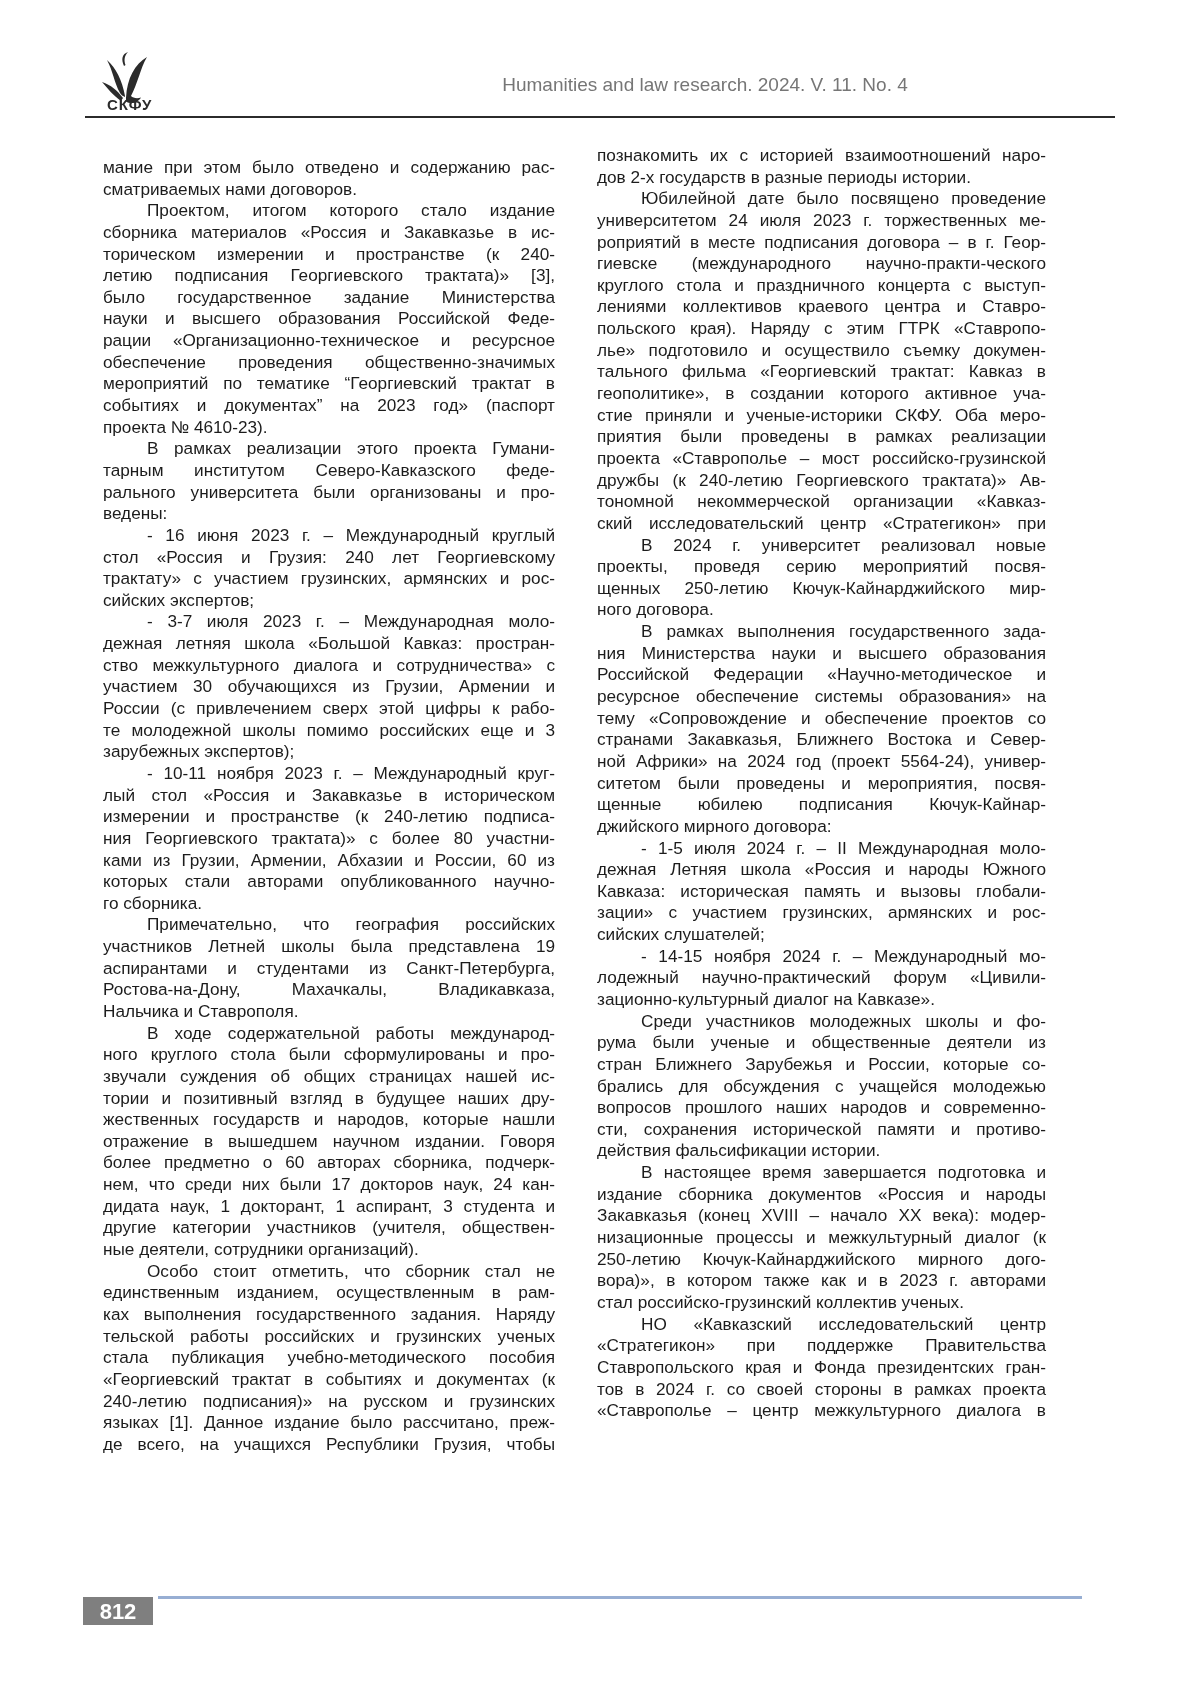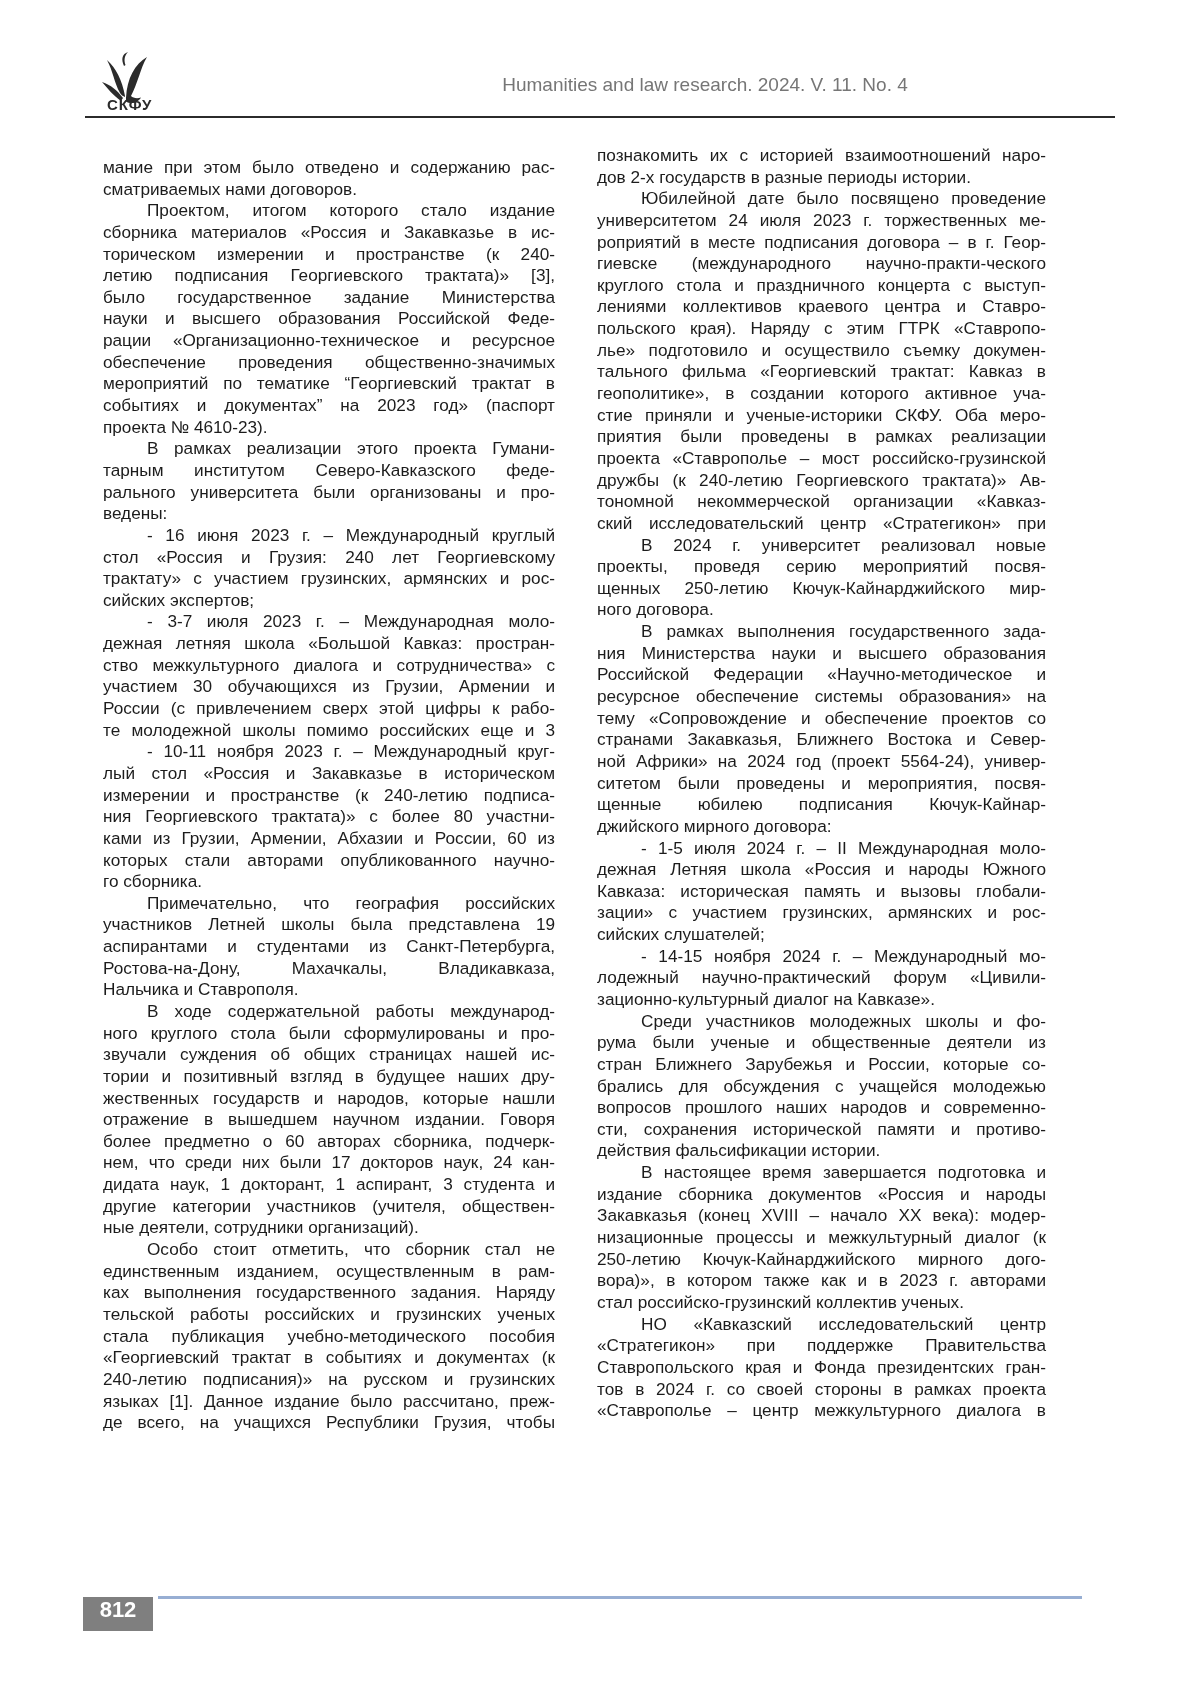--- a/index.html
+++ b/index.html
@@ -90,27 +90,27 @@
     top: 1596px;
     width: 924px;
     height: 3px;
     background: var(--footer-line, #97aed3);
   }
   .page-badge {
     position: absolute;
     left: 83px;
     top: 1597px;
     width: 70px;
-    height: 34px;
+    height: 28px;
     background: var(--page-badge-bg, #7f7f7f);
     color: #ffffff;
     font-size: 22px;
     font-weight: 700;
     display: flex;
-    align-items: flex-start;
+    align-items: flex-end;
     justify-content: center;
   }
 </style>
 </head>
 <body>
 
 <div class="page">
 
   <div class="page-header">
     <div class="logo">
@@ -149,20 +149,21 @@
       <div class="line indent">- 16 июня 2023 г. – Международный круглый</div>
       <div class="line">стол «Россия и Грузия: 240 лет Георгиевскому</div>
       <div class="line">трактату» с участием грузинских, армянских и рос-</div>
       <div class="line end">сийских экспертов;</div>
       <div class="line indent">- 3-7 июля 2023 г. – Международная моло-</div>
       <div class="line">дежная летняя школа «Большой Кавказ: простран-</div>
       <div class="line">ство межкультурного диалога и сотрудничества» с</div>
       <div class="line">участием 30 обучающихся из Грузии, Армении и</div>
       <div class="line">России (с привлечением сверх этой цифры к рабо-</div>
       <div class="line">те молодежной школы помимо российских еще и 3</div>
+      <div class="line end">зарубежных экспертов);</div>
       <div class="line indent">- 10-11 ноября 2023 г. – Международный круг-</div>
       <div class="line">лый стол «Россия и Закавказье в историческом</div>
       <div class="line">измерении и пространстве (к 240-летию подписа-</div>
       <div class="line">ния Георгиевского трактата)» с более 80 участни-</div>
       <div class="line">ками из Грузии, Армении, Абхазии и России, 60 из</div>
       <div class="line">которых стали авторами опубликованного научно-</div>
       <div class="line end">го сборника.</div>
       <div class="line indent">Примечательно, что география российских</div>
       <div class="line">участников Летней школы была представлена 19</div>
       <div class="line">аспирантами и студентами из Санкт-Петербурга,</div>

